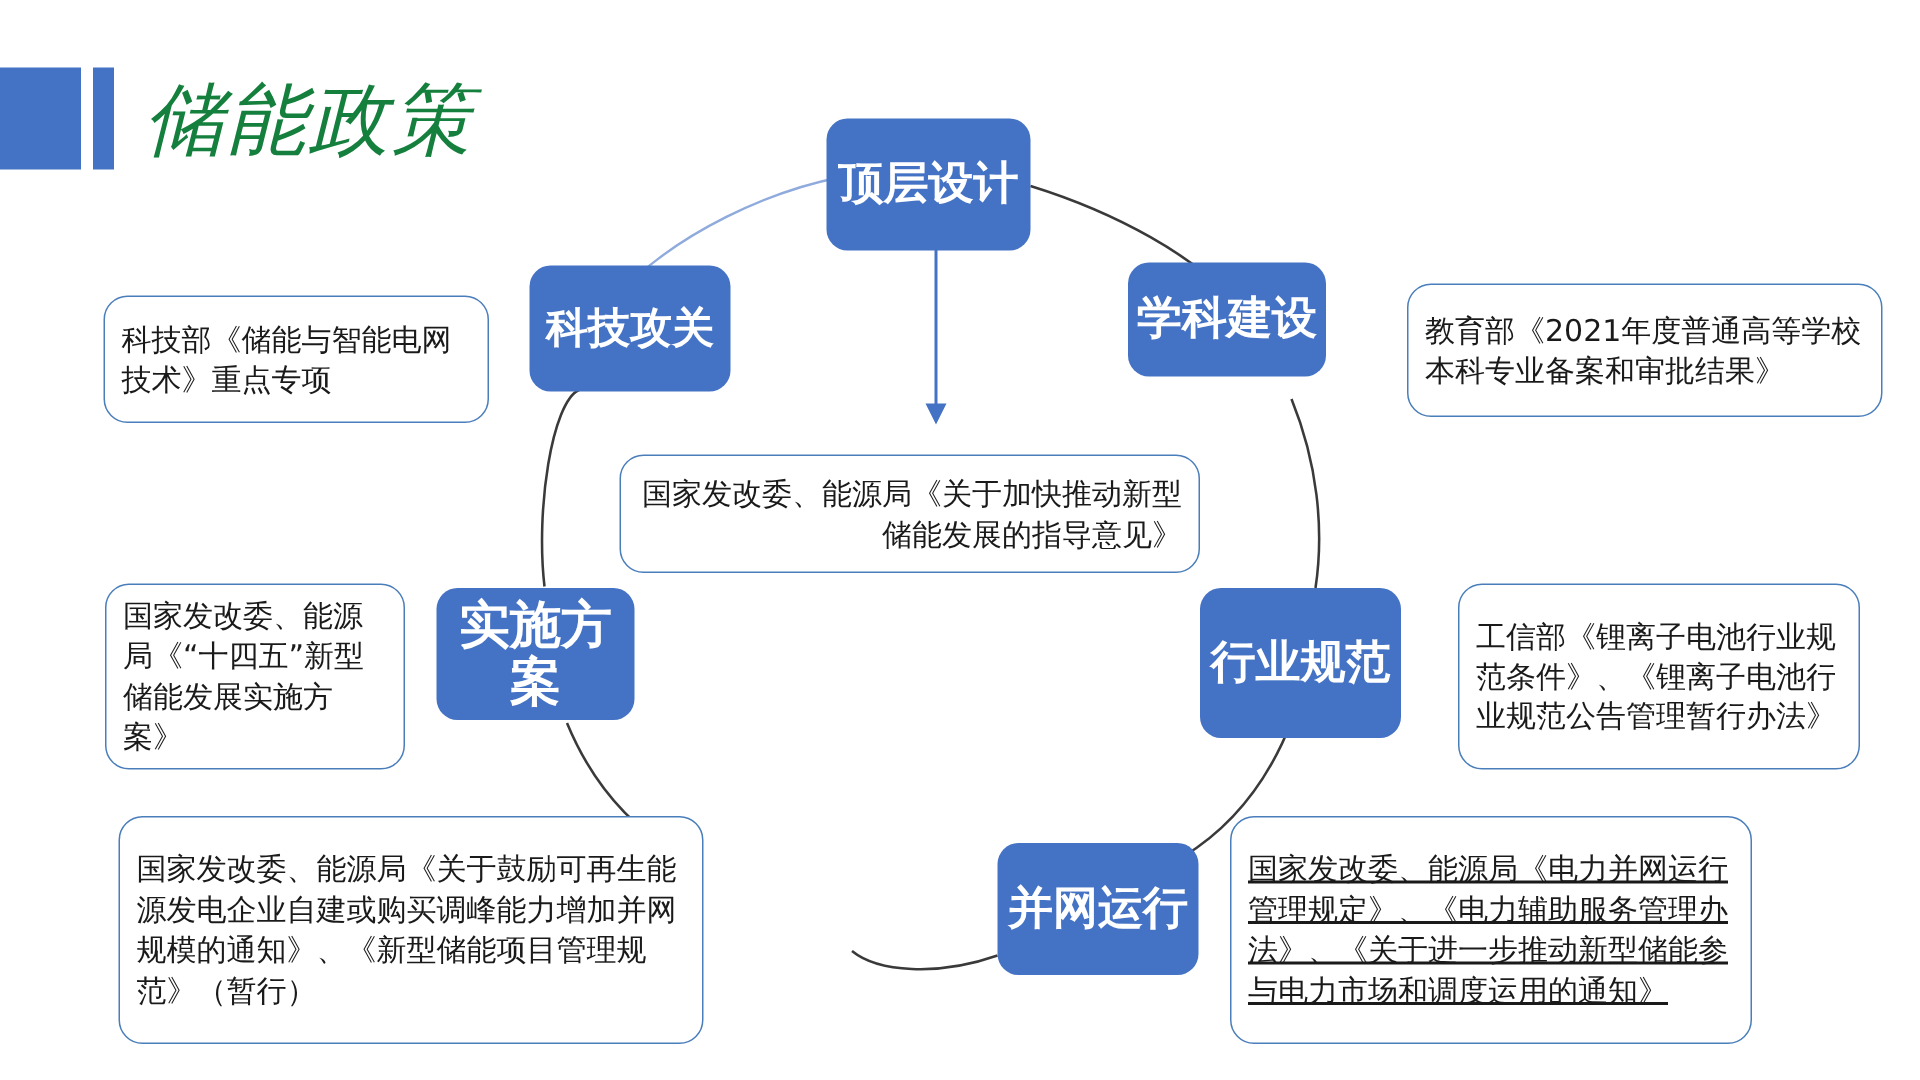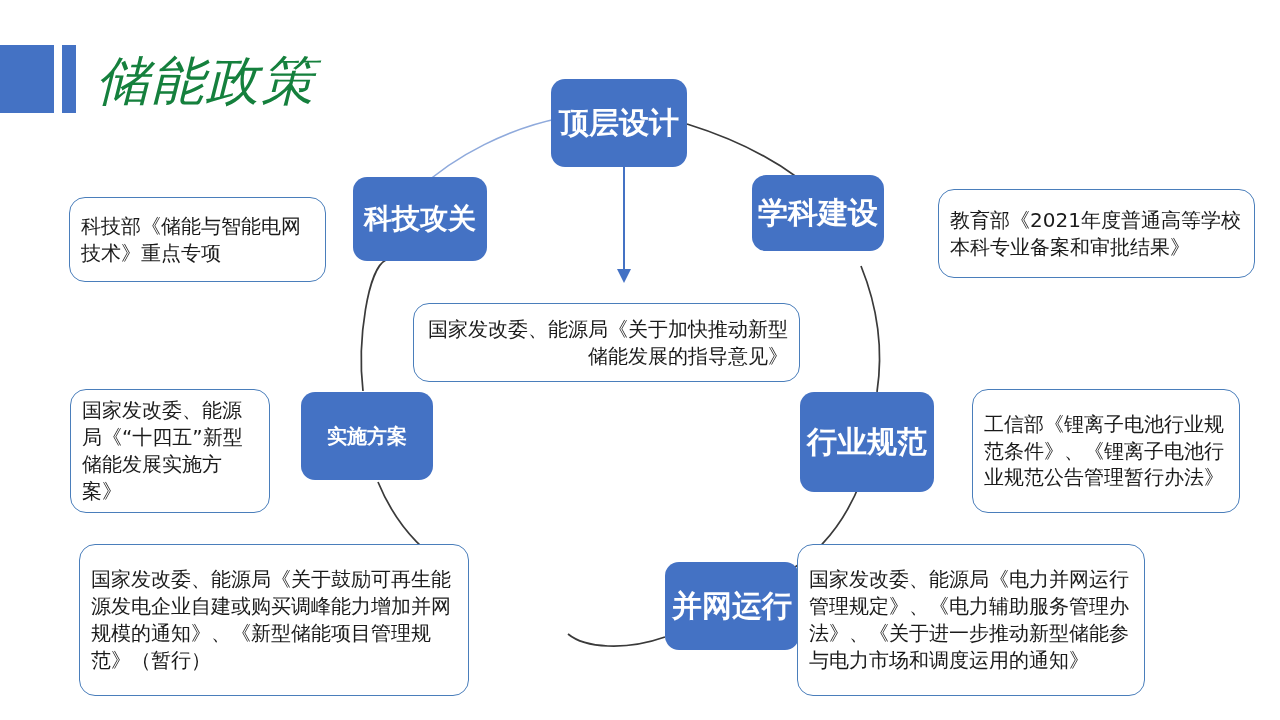--- a/index.html
+++ b/index.html
@@ -107,21 +107,21 @@
 
   <div class="node" style="left:800px;top:392px;width:134px;height:100px;font-size:30px;">
     <span>行业规范</span>
   </div>
 
   <div class="node" style="left:665px;top:562px;width:134px;height:88px;font-size:30px;">
     <span>并网运行</span>
   </div>
 
 
-  <div class="node" style="left:301px;top:392px;width:132px;height:88px;font-size:20px;">
+  <div class="node" style="left:291px;top:392px;width:132px;height:88px;font-size:34px;">
     <span>实施方案</span>
   </div>
 
   <div class="node" style="left:353px;top:177px;width:134px;height:84px;font-size:28px;">
     <span>科技攻关</span>
   </div>
 
   <div class="note" style="left:69px;top:177px;width:257px;height:85px;font-size:20px;">
     <span>科技部《储能与智能电网技术》重点专项</span>
   </div>
@@ -139,17 +139,17 @@
   </div>
 
   <div class="note" style="left:972px;top:369px;width:268px;height:124px;font-size:20px;">
     <span>工信部《锂离子电池行业规范条件》、《锂离子电池行业规范公告管理暂行办法》</span>
   </div>
 
   <div class="note" style="left:79px;top:524px;width:390px;height:152px;font-size:20px;">
     <span>国家发改委、能源局《关于鼓励可再生能源发电企业自建或购买调峰能力增加并网规模的通知》、《新型储能项目管理规范》（暂行）</span>
   </div>
 
-  <div class="note" style="left:797px;top:524px;width:348px;height:152px;font-size:20px;">
+  <div class="note" style="left:820px;top:524px;width:348px;height:152px;font-size:20px;text-decoration:underline;">
     <span>国家发改委、能源局《电力并网运行管理规定》、《电力辅助服务管理办法》、《关于进一步推动新型储能参与电力市场和调度运用的通知》</span>
   </div>
 
 </div>
 
 </body></html>

